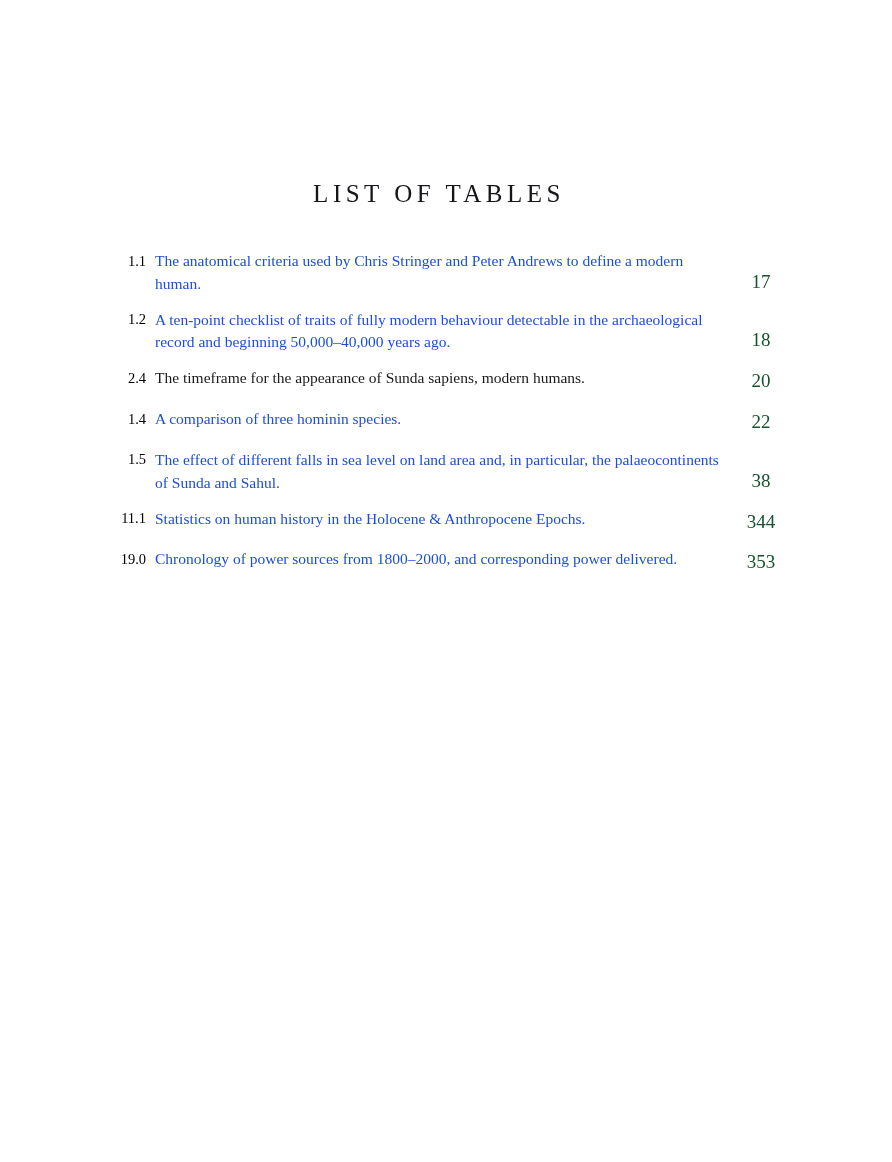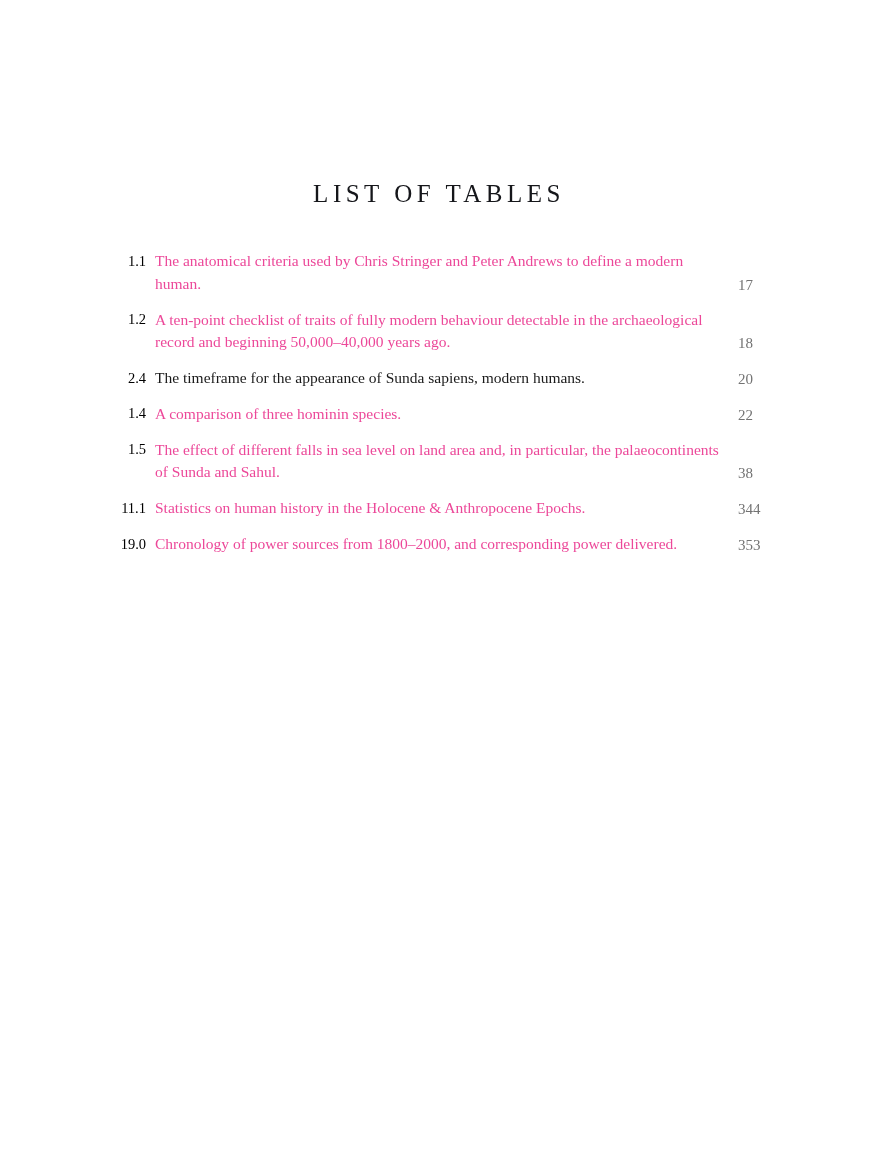--- a/index.html
+++ b/index.html
@@ -56,28 +56,28 @@
     white-space: nowrap;
     padding-top: 0.5px;
   }
   .entry-body {
     flex: 1 1 auto;
     position: relative;
     padding-right: 10px;
   }
   .entry-text {
     display: block;
-    color: #ec4899;
+    color: #1d4ed8;
   }
   .entry-page {
     flex: 0 0 46px;
     width: 46px;
-    text-align: left;
-    font-size: 15px;
-    color: #737373;
+    text-align: center;
+    font-size: 19px;
+    color: #14532d;
     align-self: flex-end;
   }
 </style>
 </head>
 <body>
 
 <div class="page">
 
   <h1 class="page-title">LIST OF TABLES</h1>
 

